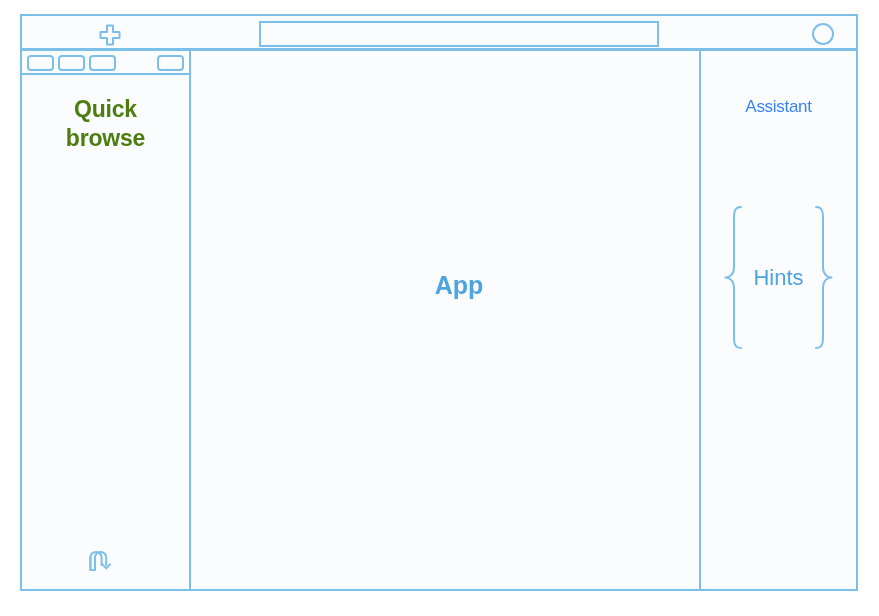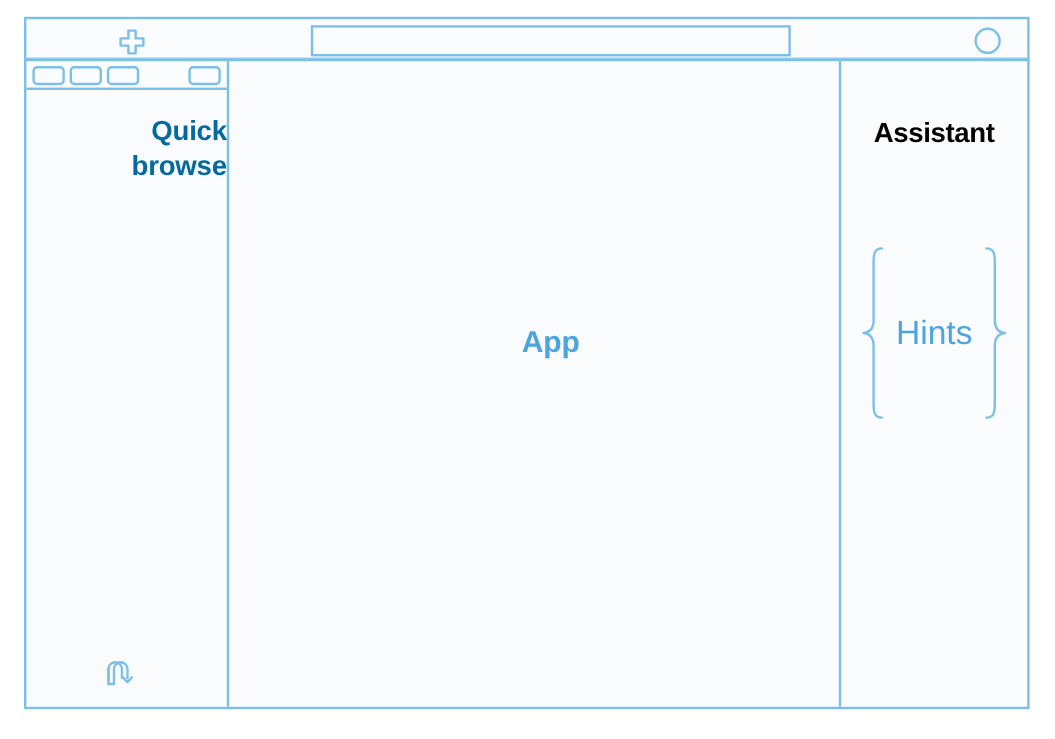--- a/index.html
+++ b/index.html
@@ -118,24 +118,24 @@
   .tool-chip.c0 { left: 5px; }
   .tool-chip.c1 { left: 36px; }
   .tool-chip.c2 { left: 67px; }
   .tool-chip.c3 { left: 135px; }
 
   .sidebar-title {
     position: absolute;
     left: 0;
     top: 44px;
     width: 100%;
-    text-align: right;
+    text-align: center;
     font-size: 23px;
     font-weight: bold;
-    color: #0369a1;
+    color: #4d7c0f;
     line-height: 1.28;
     letter-spacing: -0.2px;
   }
 
   .sidebar-footer-icon {
     position: absolute;
     left: 66px;
     bottom: 14px;
     width: 30px;
     height: 30px;
@@ -173,23 +173,23 @@
     height: 100%;
     box-sizing: border-box;
   }
 
   .assistant-title {
     position: absolute;
     left: 0;
     top: 46px;
     width: 100%;
     text-align: center;
-    font-size: 23px;
-    font-weight: bold;
-    color: #000000;
+    font-size: 17px;
+    font-weight: normal;
+    color: #3b82f6;
     letter-spacing: -0.3px;
   }
 
   .hints-block {
     position: absolute;
     left: 6px;
     top: 154px;
     width: 143px;
     height: 145px;
     display: flex;
@@ -197,21 +197,21 @@
     justify-content: center;
   }
 
   .brace {
     width: 22px;
     height: 145px;
     flex: none;
   }
 
   .hints-label {
-    font-size: 28px;
+    font-size: 22px;
     color: #4da4df;
     padding: 0 8px;
     white-space: nowrap;
   }
 </style>
 </head>
 <body>
 
 <div class="wireframe">
 

